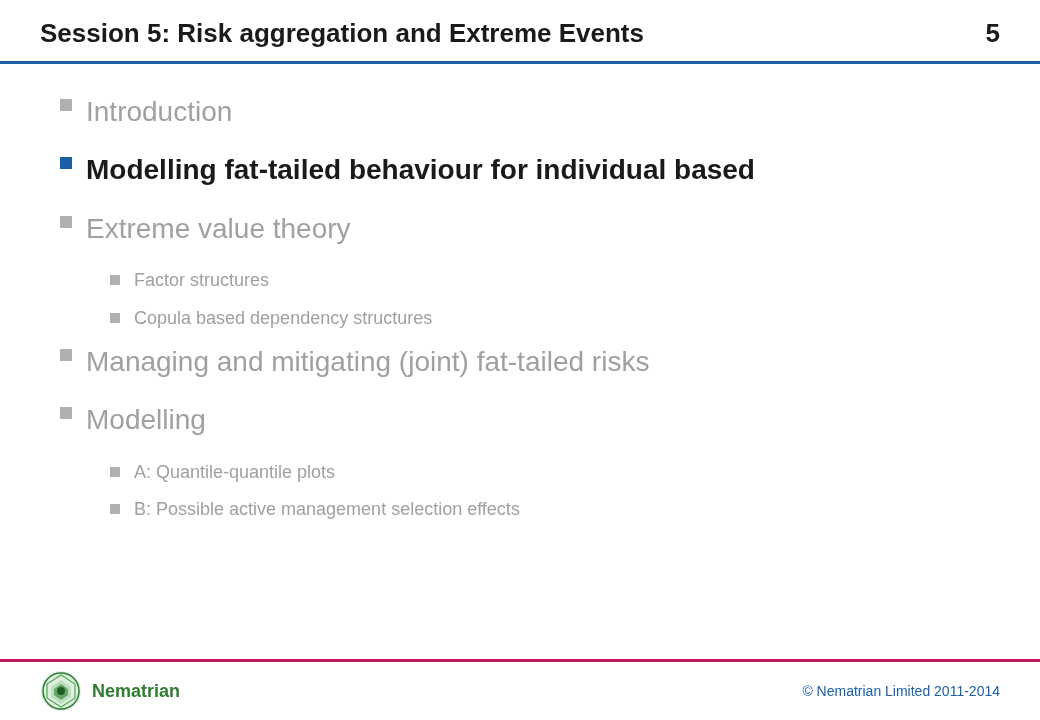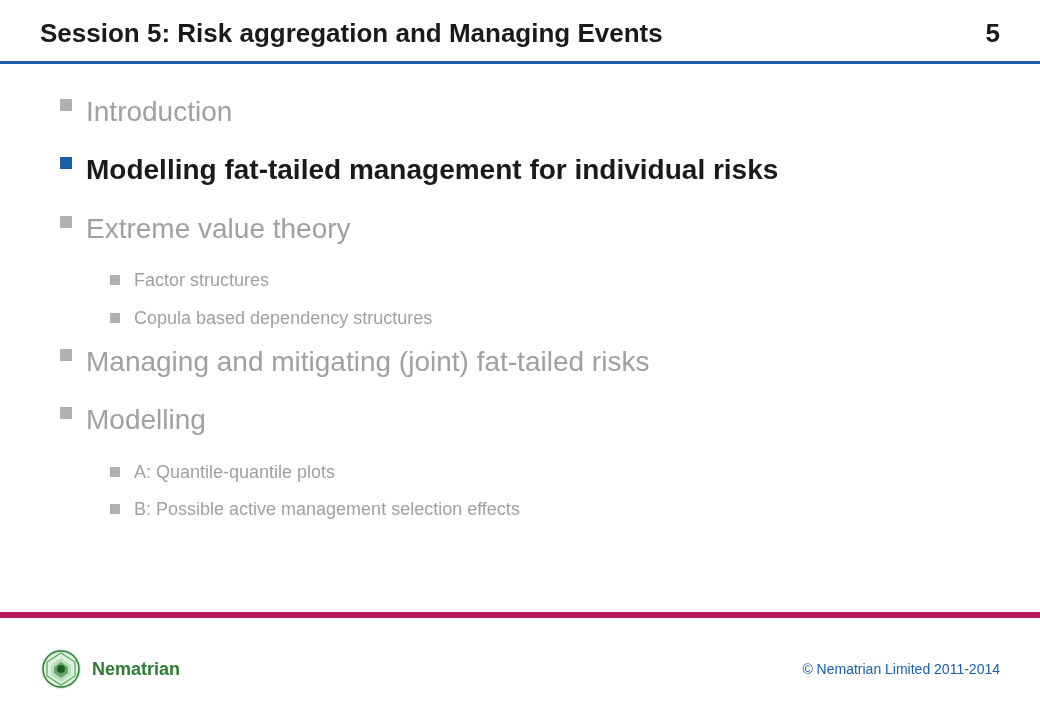--- a/index.html
+++ b/index.html
@@ -95,25 +95,25 @@
       font-size: 18px;
       color: #a0a0a0;
       font-weight: 400;
     }
 
     .footer {
       position: absolute;
       bottom: 0;
       left: 0;
       right: 0;
-      padding: 30px 40px;
+      padding: 8px 40px;
       display: flex;
       align-items: center;
       justify-content: space-between;
-      border-top: 6px solid #be185d;
+      border-top: 3px solid #be185d;
     }
 
     .footer-logo {
       display: flex;
       align-items: center;
       gap: 10px;
     }
 
     .logo-text {
       font-size: 18px;
@@ -129,34 +129,34 @@
     
     .logo-circle {
       width: 42px;
       height: 42px;
     }
   </style>
 </head>
 <body>
 
 <div class="header">
-  <span class="header-title">Session 5: Risk aggregation and Managing Events</span>
+  <span class="header-title">Session 5: Risk aggregation and Extreme Events</span>
   <span class="header-page">5</span>
 </div>
 
 <div class="content">
 
   <div class="menu-item">
     <div class="bullet-square inactive"></div>
     <span class="item-text inactive">Introduction</span>
   </div>
 
   <div class="menu-item">
     <div class="bullet-square active"></div>
-    <span class="item-text active">Modelling fat-tailed management for individual risks</span>
+    <span class="item-text active">Modelling fat-tailed behaviour for individual based</span>
   </div>
 
   <div class="menu-item">
     <div class="bullet-square inactive"></div>
     <span class="item-text inactive">Extreme value theory</span>
   </div>
 
 
   <div class="menu-item sub">
     <div class="bullet-square sub-item"></div>

